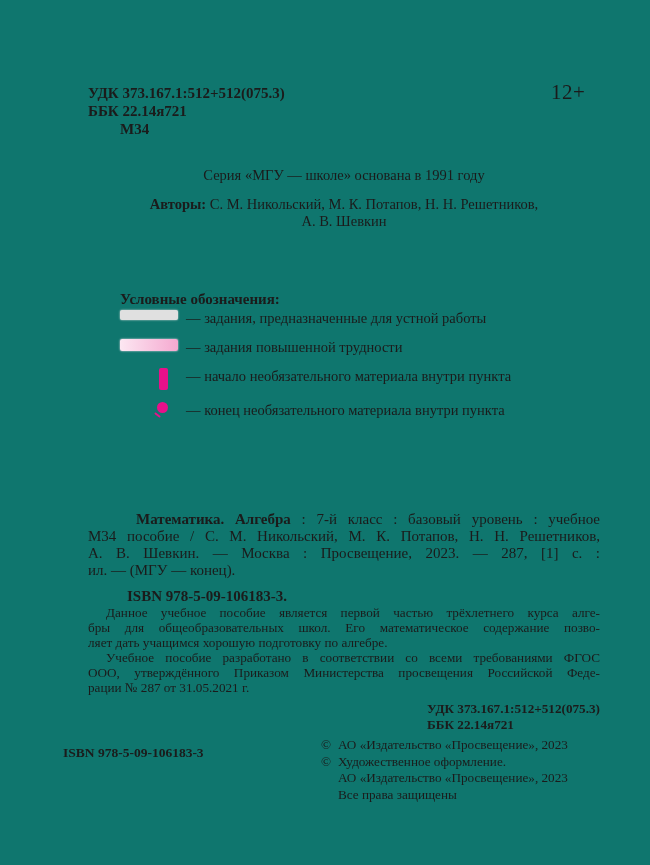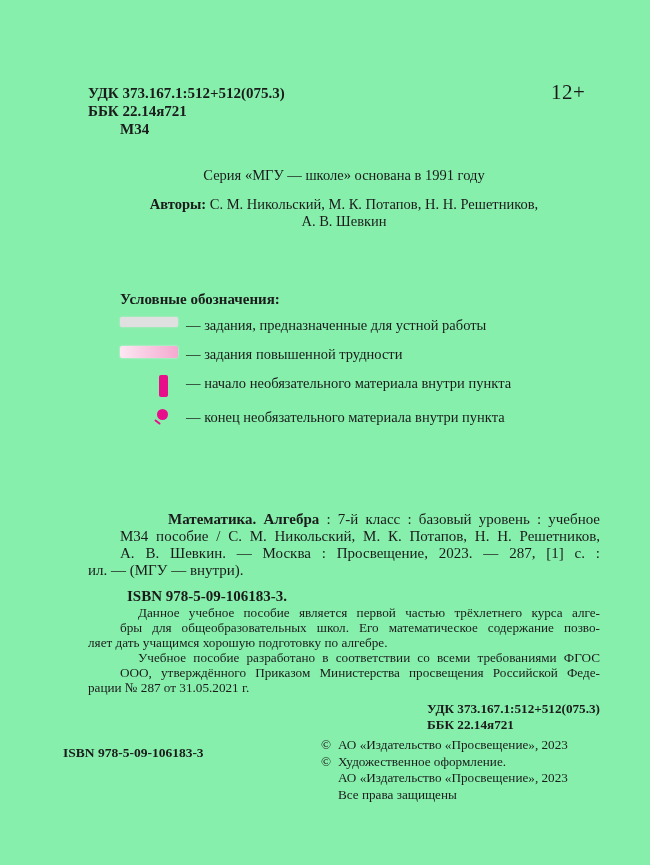--- a/index.html
+++ b/index.html
@@ -1,56 +1,56 @@
 <!DOCTYPE html>
 <html lang="ru" style="--magenta: #e8108a; --gray-bar: #e0e0e0; --pink-grad-start: #fce7f2; --pink-grad-end: #f5a9d0; --text: #1b1b1b;"><head>
 <meta charset="utf-8">
 <style>
   * { margin:0; padding:0; box-sizing:border-box; }
   body { background:#ffffff; }
   .page {
     position:relative;
     width:650px; height:865px;
-    background:#86efac;
+    background:#0f766e;
     font-family:"Liberation Serif","DejaVu Serif",serif;
     color:var(--text,#1b1b1b);
     overflow:hidden;
   }
   .abs { position:absolute; }
   .bold { font-weight:bold; }
 
   
   .head-codes { top:84px; left:88px; font-size:15px; line-height:18px; font-weight:bold; }
   .head-codes .sign { padding-left:32px; }
   .age { top:80px; left:551px; font-size:21px; font-weight:400; letter-spacing:0.5px; }
 
   
   .center-col { left:88px; width:512px; text-align:center; }
   .series { top:167px; font-size:14.5px; }
   .authors { top:196px; font-size:14.5px; line-height:17px; }
 
   
   .legend { top:291px; left:120px; }
-  .legend-title { font-size:15px; font-weight:bold; margin-bottom:9px; }
+  .legend-title { font-size:15px; font-weight:bold; margin-bottom:2px; }
   .legend-row { display:flex; align-items:flex-start; margin-bottom:12px; }
   .sym { width:62px; flex:0 0 62px; display:flex; align-items:center; }
   .sym--end { justify-content:flex-end; padding-right:14px; }
   .bar-gray { width:58px; height:10px; border-radius:2px; background:var(--gray-bar,#e0e0e0); box-shadow:0 0 2px var(--gray-bar,#e0e0e0); }
   .bar-pink { width:58px; height:12px; border-radius:2px;
               background:linear-gradient(to right, var(--pink-grad-start,#fce7f2), var(--pink-grad-end,#f5a9d0));
               box-shadow:0 0 2px var(--pink-grad-start,#fce7f2); }
   .flag { width:9px; height:22px; border-radius:2px; background:var(--magenta,#e8108a); }
   .dot { position:relative; width:11px; height:11px; border-radius:50%; background:var(--magenta,#e8108a); }
   .dot::after { content:""; position:absolute; left:-3px; bottom:-3px; width:7px; height:2px;
                 background:var(--magenta,#e8108a); transform:rotate(38deg); border-radius:1px; }
   .legend-text { font-size:14.5px; margin-left:4px; white-space:nowrap; }
 
   
   .catalog { top:511px; left:88px; width:512px; font-size:15px; line-height:17px; }
-  .jline { text-align:justify; text-align-last:justify;margin-left:32px; }
+  .jline { text-align:justify; text-align-last:justify; }
   .cat-line1 { padding-left:48px; }
   .cat-isbn { padding-left:39px; font-weight:bold; margin-top:9px; }
   .cat-ann { font-size:13.2px; line-height:15px; }
   .ann-first { text-indent:18px; }
   .cat-codes { margin-top:6px; margin-left:auto; width:max-content; font-size:13.2px; line-height:15.5px; font-weight:bold; }
 
   
   .footer { top:737px; left:63px; width:537px; height:80px; }
   .footer-isbn { position:absolute; left:0; top:8px; font-size:13.5px; font-weight:bold; }
   .copy { position:absolute; left:258px; top:0; font-size:13.2px; line-height:16.5px; }
@@ -106,21 +106,21 @@
           <span class="dot"></span>
         </span>
       <span class="legend-text">— конец необязательного материала внутри пункта</span>
     </div>
   </div>
 
   <div class="abs catalog">
     <div class="jline cat-line1"><span class="bold">Математика. Алгебра</span><span> : 7-й класс : базовый уровень : учебное</span></div>
     <div class="jline"><span>М34</span> <span>пособие / С. М. Никольский, М. К. Потапов, Н. Н. Решетников,</span></div>
     <div class="jline">А. В. Шевкин. — Москва : Просвещение, 2023. — 287, [1] с. :</div>
-    <div>ил. — (МГУ — внутри).</div>
+    <div>ил. — (МГУ — конец).</div>
 
     <div class="cat-isbn">ISBN 978-5-09-106183-3.</div>
 
     <div class="cat-ann">
       <div class="jline ann-first">Данное учебное пособие является первой частью трёхлетнего курса алге-</div>
       <div class="jline">бры для общеобразовательных школ. Его математическое содержание позво-</div>
       <div>ляет дать учащимся хорошую подготовку по алгебре.</div>
     </div>
 
     <div class="cat-ann">

